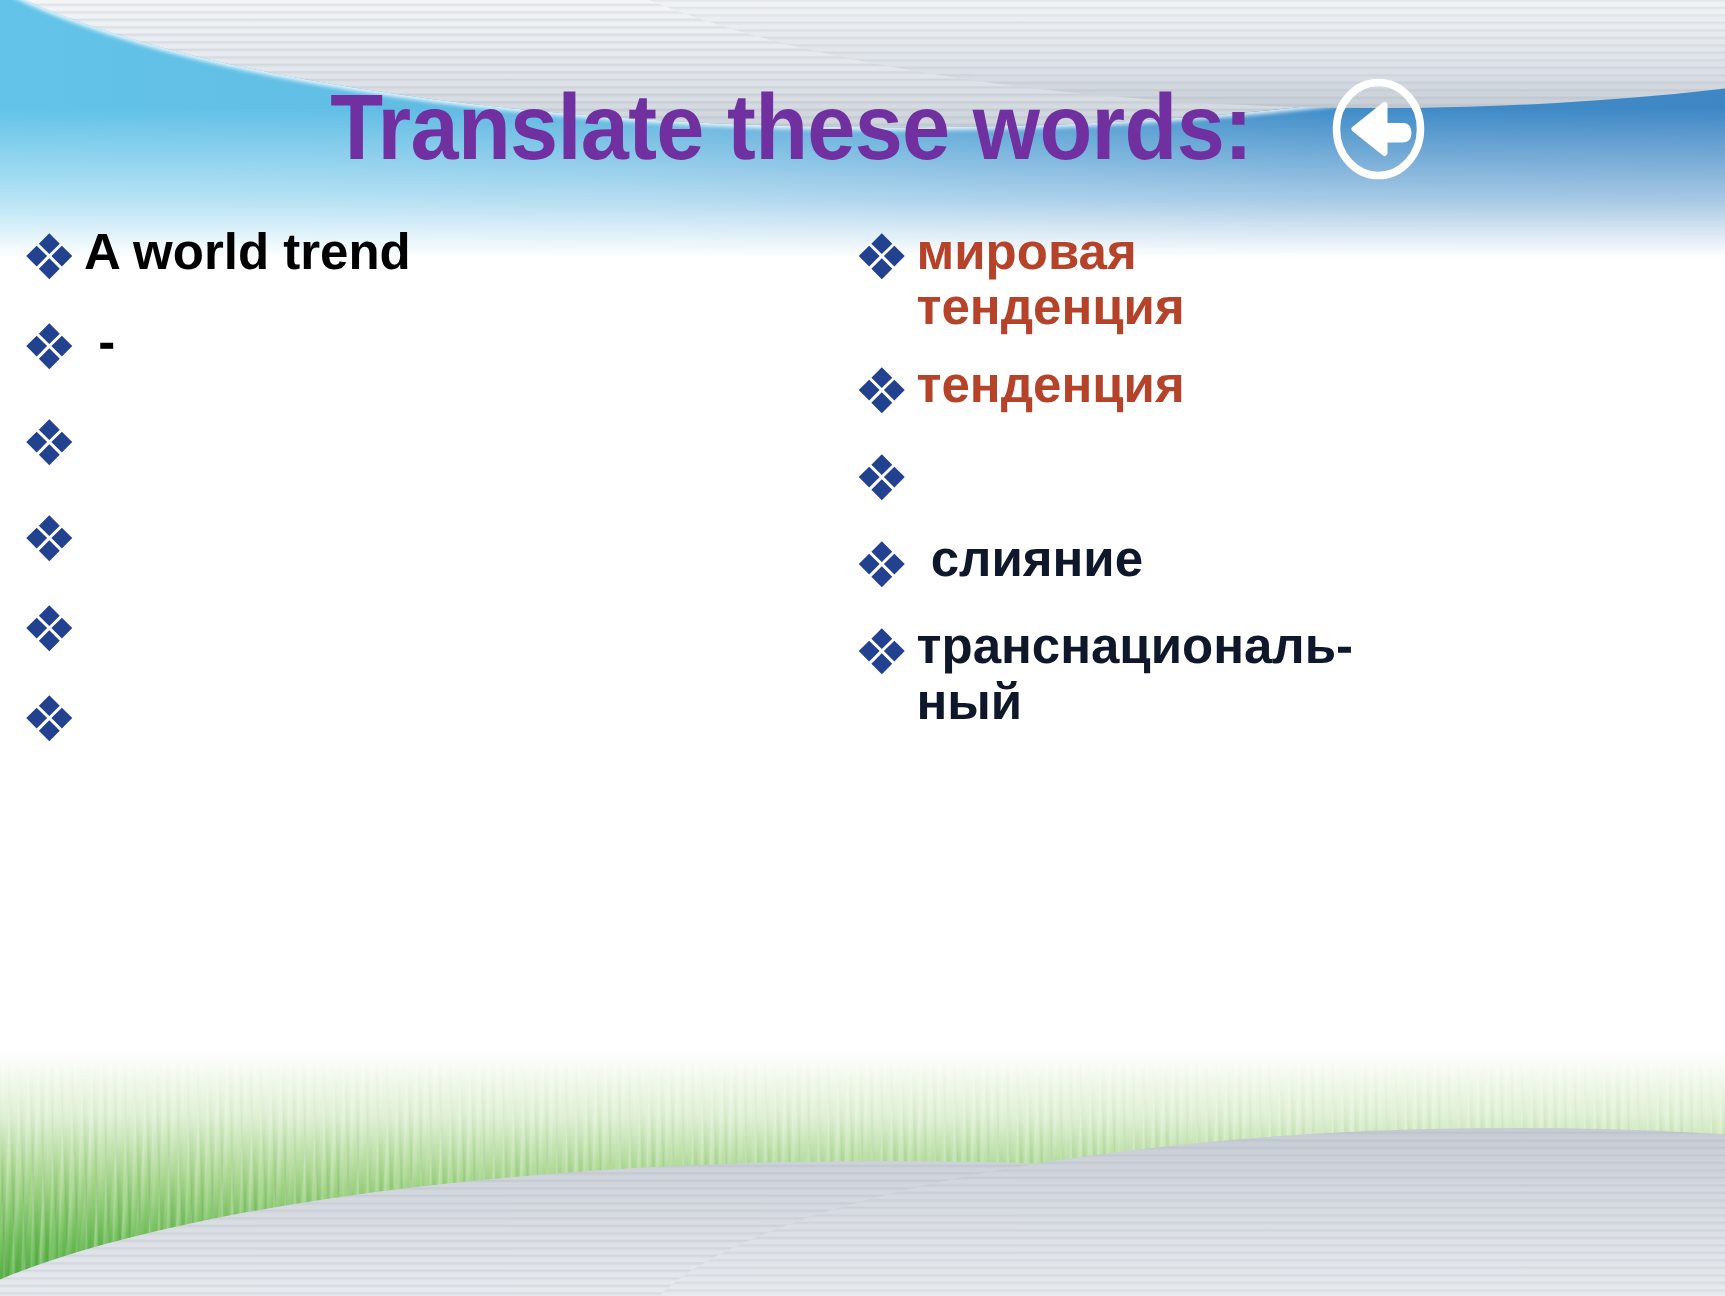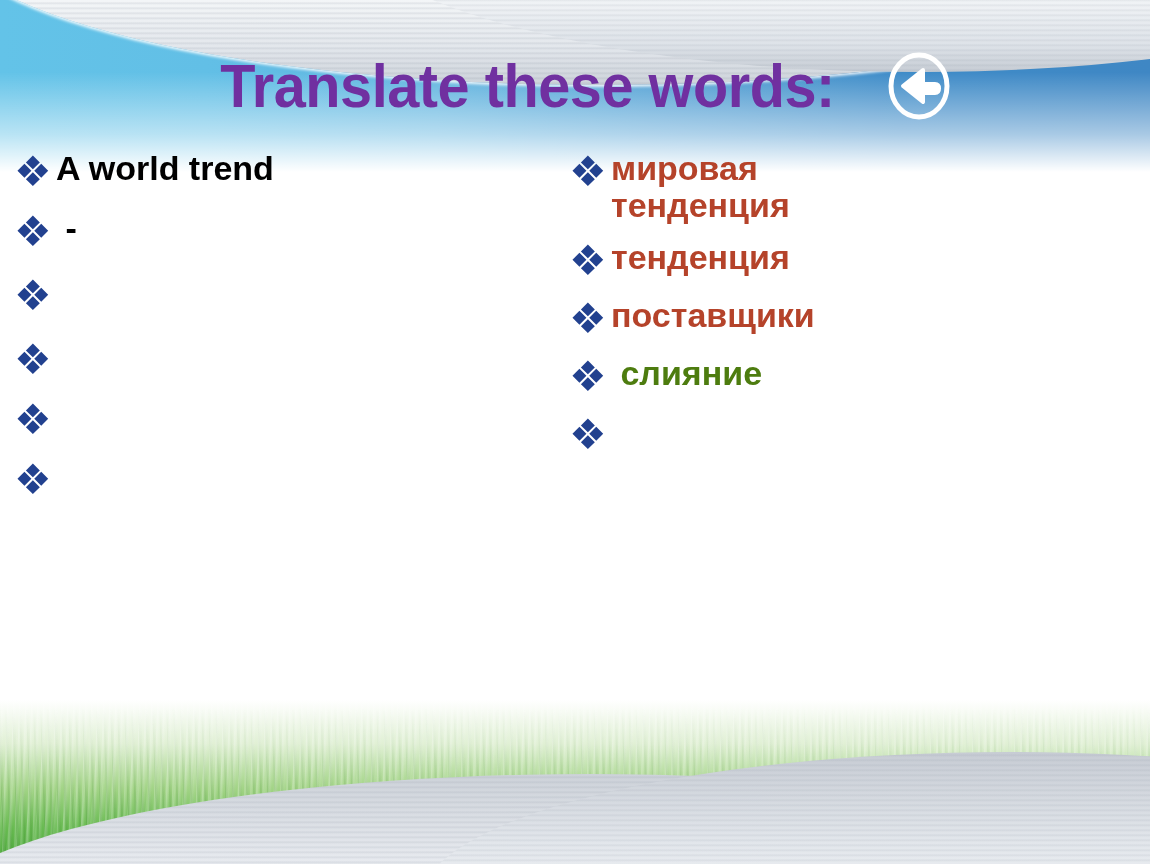--- a/index.html
+++ b/index.html
@@ -161,21 +161,21 @@
   }
 
   
   .col-left .bullet-text { color: #000000; }
   .col-left .bullet-item { margin-bottom: 16px; }
   .col-left .bullet-item.gap-tall { margin-bottom: 20px; }
 
   
   .col-right .bullet-item { margin-bottom: 14px; }
   .col-right .bullet-text.tone-brick { color: #b5432a; }
-  .col-right .bullet-text.tone-orange { color: #4d7c0f; }
+  .col-right .bullet-text.tone-orange { color: #0f172a; }
 
   
   .footer-band {
     position: absolute;
     left: 0;
     bottom: 0;
     width: 1150px;
     height: 200px;
     overflow: hidden;
   }
@@ -313,28 +313,29 @@
         <span class="bullet-mark">❖</span>
         <span class="bullet-text tone-brick">мировая
 тенденция</span>
       </div>
       <div class="bullet-item">
         <span class="bullet-mark">❖</span>
         <span class="bullet-text tone-brick">тенденция</span>
       </div>
       <div class="bullet-item">
         <span class="bullet-mark">❖</span>
-        <span class="bullet-text tone-brick">поставщики</span>
       </div>
       <div class="bullet-item">
         <span class="bullet-mark">❖</span>
         <span class="bullet-text tone-orange"> слияние</span>
       </div>
       <div class="bullet-item">
         <span class="bullet-mark">❖</span>
+        <span class="bullet-text tone-orange">транснациональ-
+ный</span>
       </div>
     </div>
 
   </div>
 
   <div class="footer-band">
     <div class="grass"></div>
     <div class="grass-tex"></div>
     <div class="metal-bottom"></div>
     <div class="metal-bottom-2"></div>

